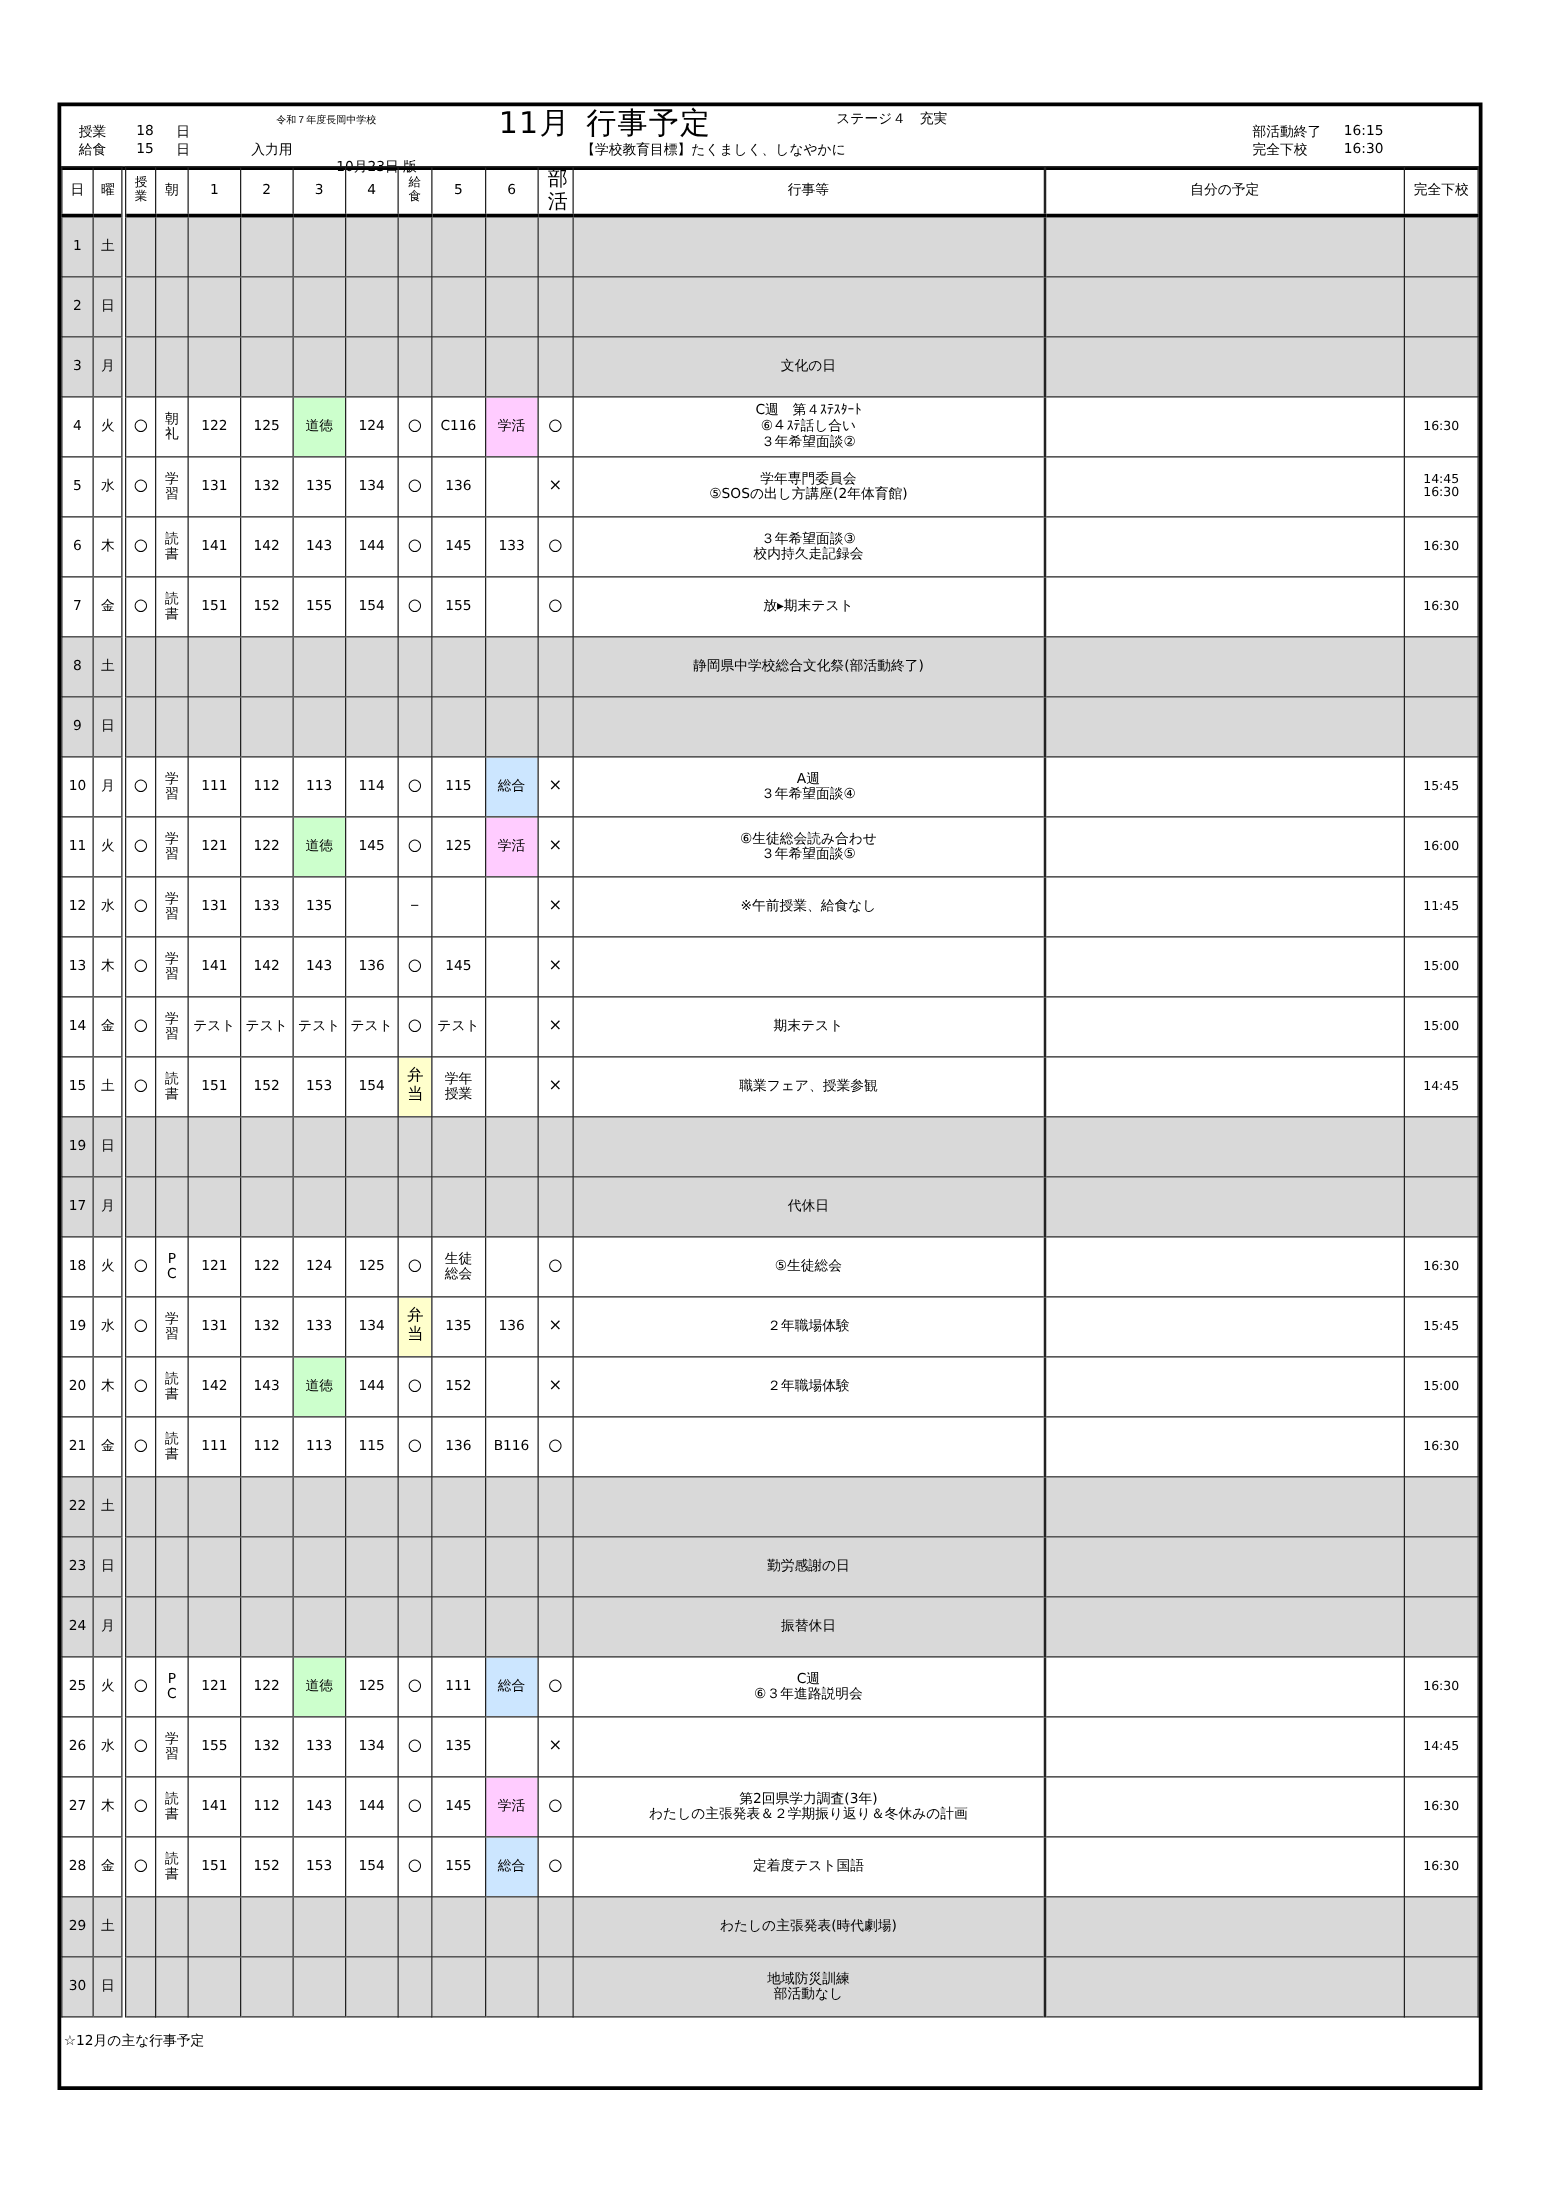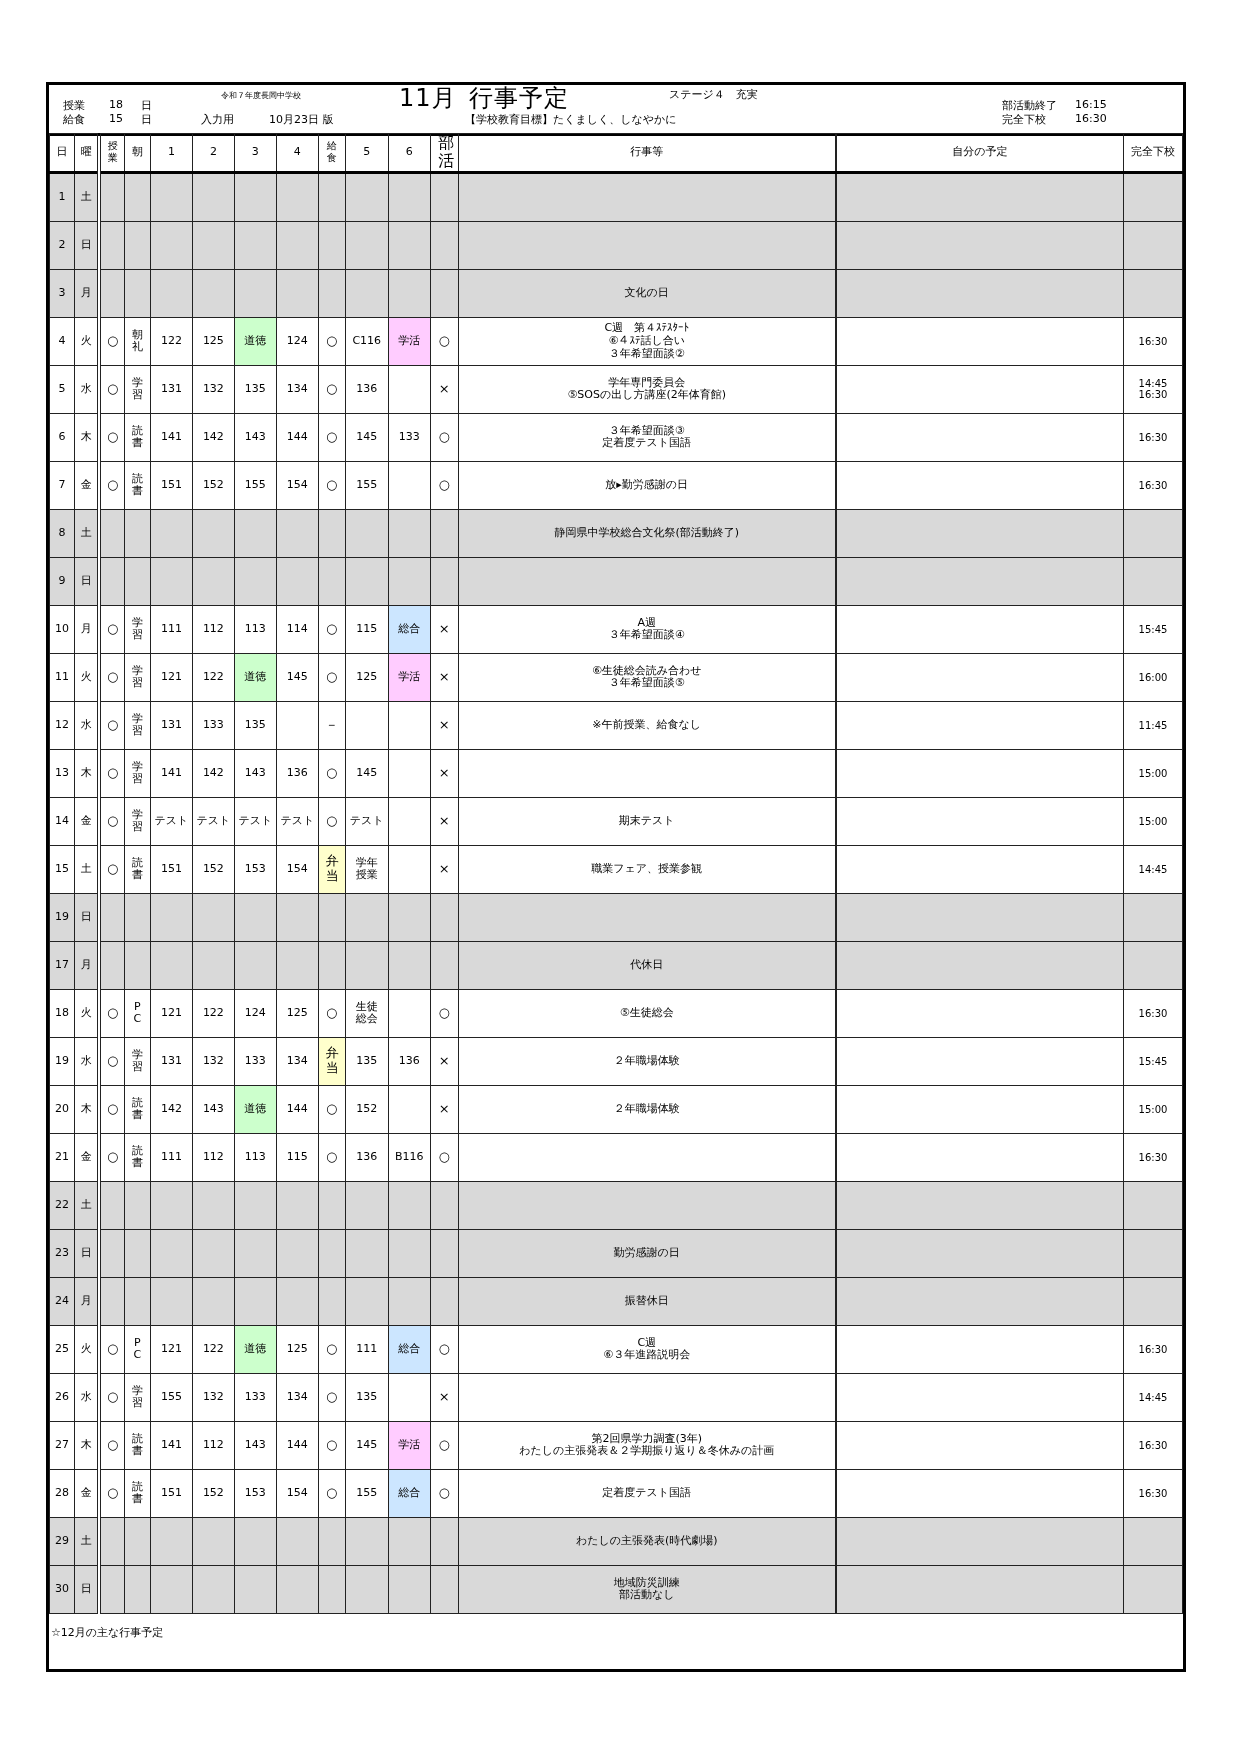--- a/index.html
+++ b/index.html
@@ -43,21 +43,21 @@
 
   <div class="hdr">
     <span style="left:14px; top:13px;">授業</span>
     <span style="left:60px; top:13px;">18</span>
     <span style="left:92px; top:13px;">日</span>
     <span style="left:14px; top:27px;">給食</span>
     <span style="left:60px; top:27px;">15</span>
     <span style="left:92px; top:27px;">日</span>
     <span class="school" style="left:172px; top:5px;">令和７年度長岡中学校</span>
     <span style="left:152px; top:27px;">入力用</span>
-    <span style="left:220px; top:27px;">10月23日 版</span>
+    <span style="left:220px; top:41px;">10月23日 版</span>
     <span class="title" style="left:350px; top:-3px;">11月</span>
     <span class="title" style="left:420px; top:-3px;">行事予定</span>
     <span style="left:620px; top:2px;">ステージ４　充実</span>
     <span style="left:416px; top:27px;">【学校教育目標】たくましく、しなやかに</span>
     <span style="left:953px; top:13px;">部活動終了</span>
     <span style="left:1026px; top:13px;">16:15</span>
     <span style="left:953px; top:27px;">完全下校</span>
     <span style="left:1026px; top:27px;">16:30</span>
   </div>
 
@@ -195,38 +195,38 @@
           <td class="vert"><span style="white-space: normal; display: inline-block; width: 12px; word-break: break-all;">読書</span></td>
           <td class="dot-r"><span style="white-space: pre-line;">141</span></td>
           <td class="dot-r"><span style="white-space: pre-line;">142</span></td>
           <td class="dot-r"><span style="white-space: pre-line;">143</span></td>
           <td><span style="white-space: pre-line;">144</span></td>
           <td class="vert"><span style="white-space: pre-line; font-size: 13px;">○</span></td>
           <td class="dot-r"><span style="white-space: pre-line;">145</span></td>
           <td><span style="white-space: pre-line;">133</span></td>
           <td><span style="white-space: pre-line; font-size: 13px;">○</span></td>
           <td class="events thick-r"><span style="white-space: pre-line;">３年希望面談③
-定着度テスト国語</span></td>
+校内持久走記録会</span></td>
           <td><span style="white-space: pre-line;"></span></td>
           <td class="sm"><span style="white-space: pre-line;">16:30</span></td>
         </tr>
         <tr class="day">
           <td class="dot-r"><span style="white-space: pre-line;">7</span></td>
           <td class="dbl-r"><span style="white-space: pre-line;">金</span></td>
           <td><span style="white-space: pre-line; font-size: 13px;">○</span></td>
           <td class="vert"><span style="white-space: normal; display: inline-block; width: 12px; word-break: break-all;">読書</span></td>
           <td class="dot-r"><span style="white-space: pre-line;">151</span></td>
           <td class="dot-r"><span style="white-space: pre-line;">152</span></td>
           <td class="dot-r"><span style="white-space: pre-line;">155</span></td>
           <td><span style="white-space: pre-line;">154</span></td>
           <td class="vert"><span style="white-space: pre-line; font-size: 13px;">○</span></td>
           <td class="dot-r"><span style="white-space: pre-line;">155</span></td>
           <td><span style="white-space: pre-line;"></span></td>
           <td><span style="white-space: pre-line; font-size: 13px;">○</span></td>
-          <td class="events thick-r"><span style="white-space: pre-line;">放▸勤労感謝の日</span></td>
+          <td class="events thick-r"><span style="white-space: pre-line;">放▸期末テスト</span></td>
           <td><span style="white-space: pre-line;"></span></td>
           <td class="sm"><span style="white-space: pre-line;">16:30</span></td>
         </tr>
         <tr class="day off">
           <td class="dot-r"><span style="white-space: pre-line;">8</span></td>
           <td class="dbl-r"><span style="white-space: pre-line;">土</span></td>
           <td><span style="white-space: pre-line; font-size: 13px;"></span></td>
           <td class="vert"><span style="white-space: normal; display: inline-block; width: 12px; word-break: break-all;"></span></td>
           <td class="dot-r"><span style="white-space: pre-line;"></span></td>
           <td class="dot-r"><span style="white-space: pre-line;"></span></td>

